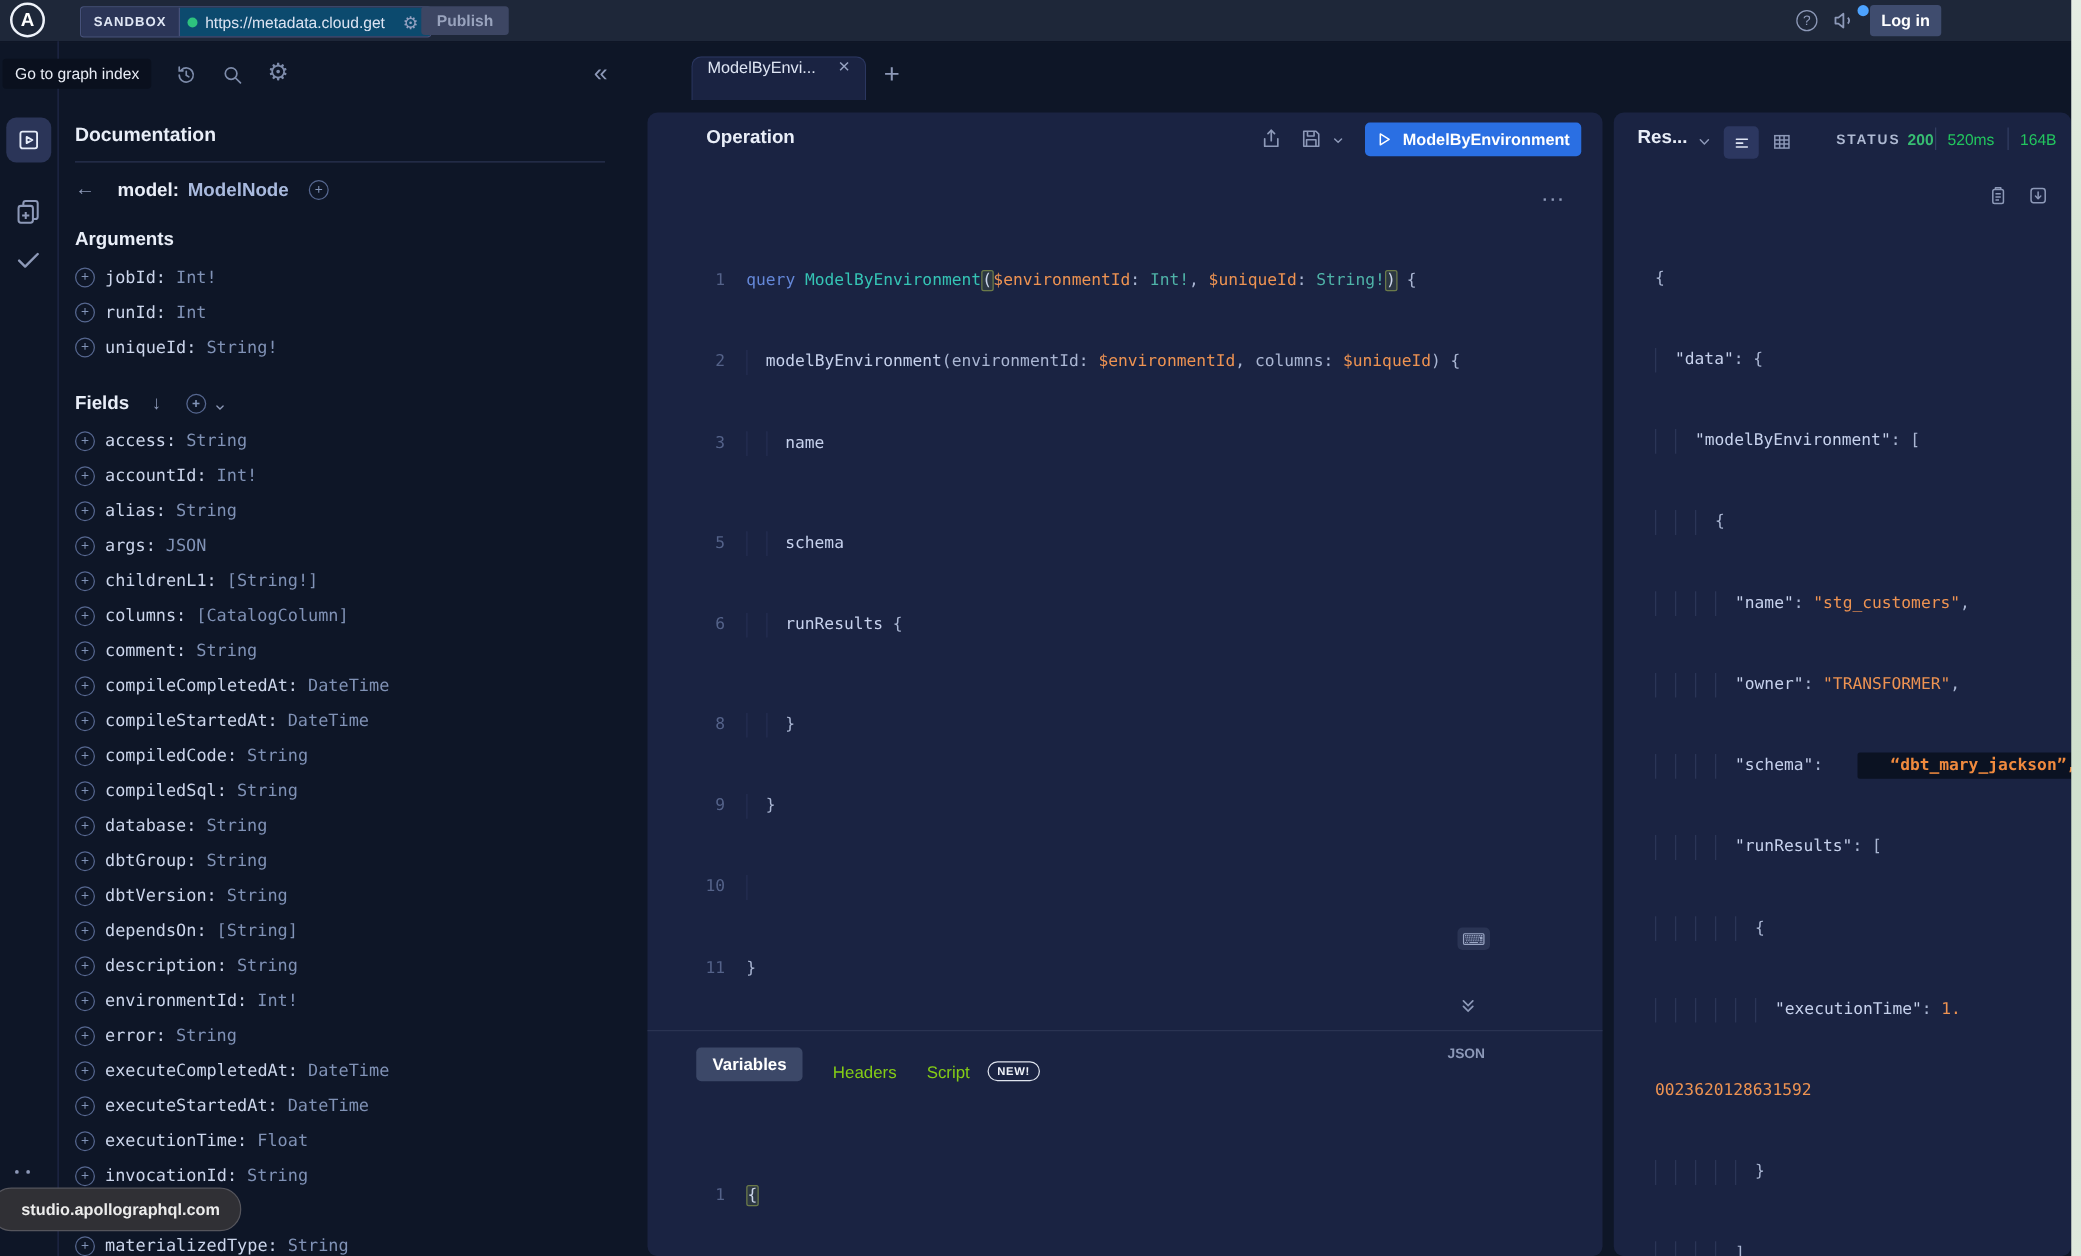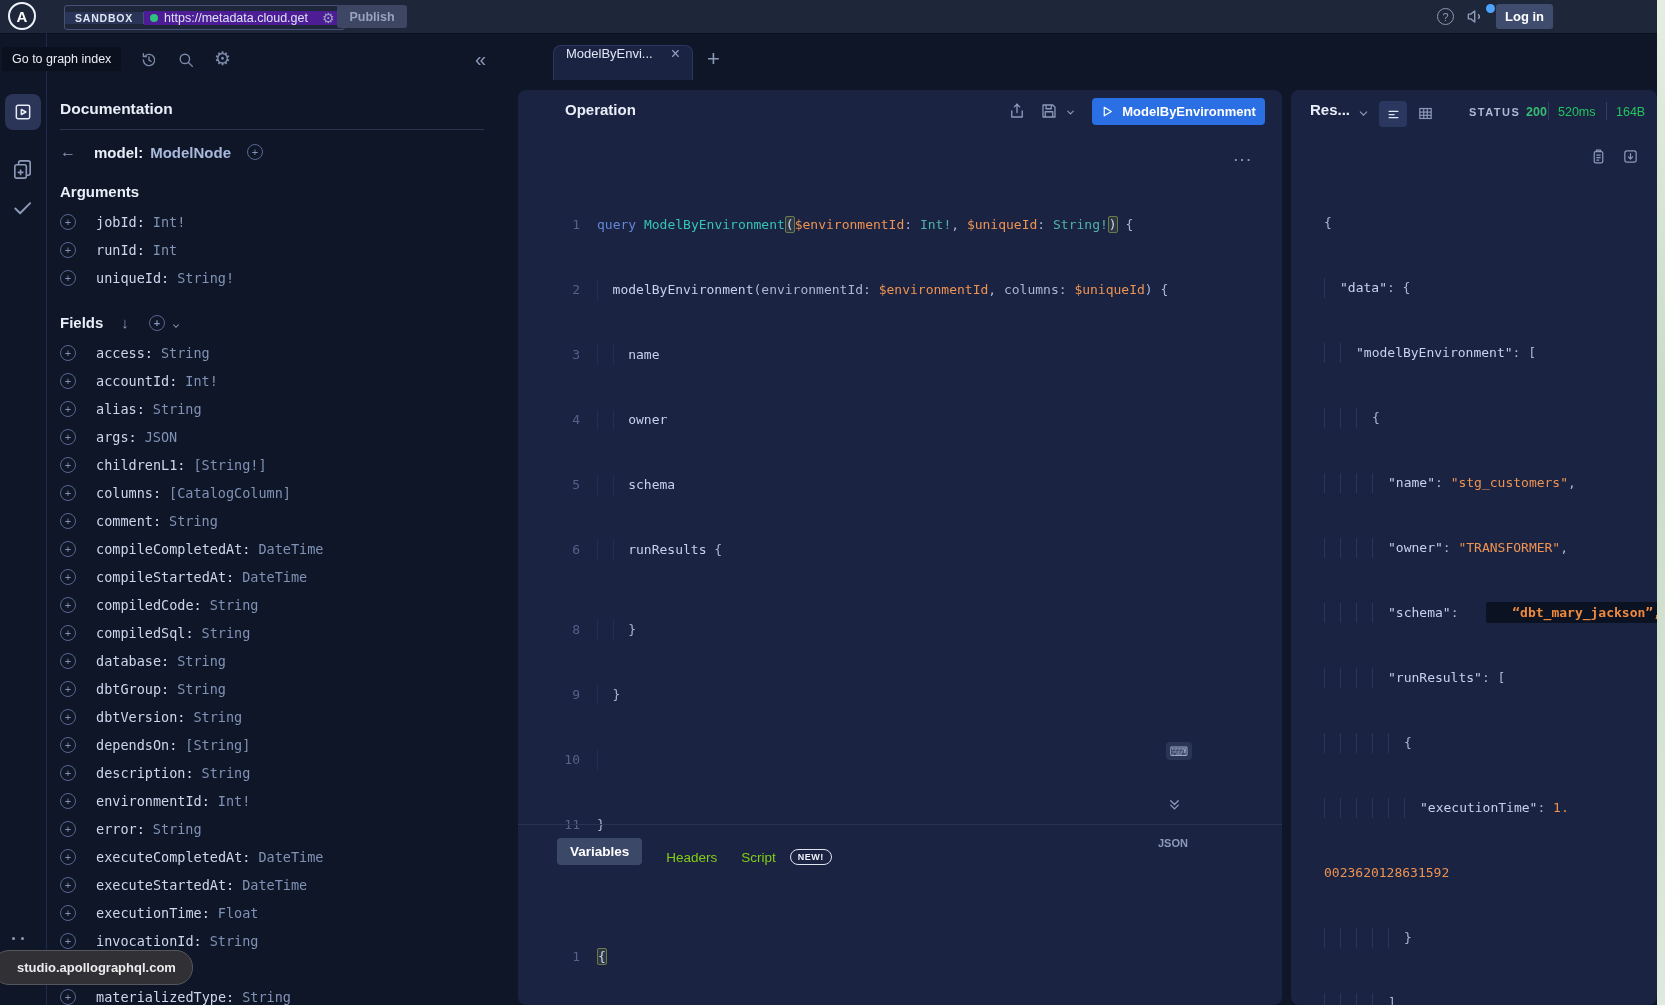--- a/index.html
+++ b/index.html
@@ -5,24 +5,24 @@
   html,body{margin:0;padding:0;background:#0a0f1e;}
   #app{position:relative;width:1665px;height:1005px;background:#0e1627;overflow:hidden;
        font-family:"Liberation Sans",sans-serif;color:#e6eaf4;}
   .abs{position:absolute;}
   svg{display:block;}
 
   
   .topbar{position:absolute;left:0;top:0;width:100%;height:33px;background:#1e2739;border-bottom:1px solid #0a1120;}
   .logo{position:absolute;left:8px;top:2px;width:28px;height:28px;border:2px solid #eef2fa;border-radius:50%;
         display:flex;align-items:center;justify-content:center;font-weight:700;font-size:15px;color:#fff;box-sizing:border-box;}
-  .chip-group{position:absolute;left:64px;top:5px;height:23px;display:flex;border:1px solid #46517a;border-radius:3px;overflow:hidden;align-items:center;}
+  .chip-group{position:absolute;left:64px;top:5px;height:23px;display:flex;border:1px solid #46517a;border-radius:3px;overflow:hidden;}
   .chip-sandbox{display:flex;align-items:center;padding:0 10px;background:#2b3557;border-right:1px solid #46517a;
         font-size:10.5px;font-weight:700;letter-spacing:.8px;color:#dfe6f4;}
-  .chip-url{display:flex;align-items:center;gap:6px;width:200px;padding:0 6px;background:#4c1d95;box-sizing:border-box;}
+  .chip-url{display:flex;align-items:center;gap:6px;width:200px;padding:0 6px;background:#0c4a6e;box-sizing:border-box;}
   .dot-green{width:8px;height:8px;border-radius:50%;background:#2ec27e;flex:none;}
   .url-text{font-size:12.5px;color:#dce3f2;white-space:nowrap;overflow:hidden;width:152px;}
   .gear-char{color:#96a2c2;font-size:14px;line-height:1;}
   .btn-publish{position:absolute;left:337px;top:5px;width:70px;height:23px;background:#3d4663;border-radius:3px;
         display:flex;align-items:center;justify-content:center;font-size:12.5px;font-weight:600;color:#99a3bd;}
   .help-circle{position:absolute;left:1437px;top:8px;width:17px;height:17px;border:1.5px solid #8d99b8;border-radius:50%;
         display:flex;align-items:center;justify-content:center;font-size:11px;color:#8d99b8;box-sizing:border-box;}
   .megaphone{position:absolute;left:1466px;top:7px;color:#8d99b8;}
   .notif-dot{position:absolute;left:1486px;top:4px;width:9px;height:9px;border-radius:50%;background:#4da3ff;}
   .btn-login{position:absolute;left:1496px;top:4px;width:57px;height:25px;background:#3f4c6e;border-radius:3px;
@@ -52,21 +52,21 @@
   .model-row{margin-top:13px;display:flex;align-items:center;}
   .back-arrow{color:#8d99b8;font-size:16px;width:26px;}
   .model-label{font-size:15px;font-weight:700;color:#e9eef8;margin-left:8px;}
   .model-type{font-size:15px;font-weight:600;color:#a9bade;margin-left:7px;}
   .sec-title{margin-top:22px;font-size:15px;font-weight:700;color:#e9eef8;display:flex;align-items:flex-end;}
   .rows{margin-top:8px;}
   .drow{height:28px;display:flex;align-items:center;}
   .plus-circle{width:16px;height:16px;border:1px solid #566790;border-radius:50%;color:#8294b8;font-size:11px;
         display:flex;align-items:center;justify-content:center;flex:none;box-sizing:border-box;line-height:1;}
   .mono{font-family:"DejaVu Sans Mono",monospace;}
-  .dname{margin-left:20px;font-size:13.5px;color:#ccd6ec;}
+  .dname{margin-left:8px;font-size:13.5px;color:#ccd6ec;}
   .dtype{margin-left:8px;font-size:13.5px;color:#8092b6;}
   .fld-sort{margin-left:18px;color:#8d99b8;font-size:15px;font-weight:400;}
   .fld-plus{margin-left:20px;}
   .fld-chev{margin-left:6px;color:#8d99b8;}
 
   
   .card{position:absolute;background:#1a2342;border-radius:8px;}
   .op-card{left:518px;top:90px;width:764px;height:915px;}
   .resp-card{left:1291px;top:90px;width:366px;height:915px;}
   .card-title{position:absolute;font-size:15px;font-weight:700;color:#e9eef8;}
@@ -419,21 +419,20 @@
 
     <div class="code" style="left:0;top:65px;right:0;">
       
     
         <div class="cl"><span class="ln">1</span><span><span class="tok-kw">query </span><span class="tok-op">ModelByEnvironment</span><span class="tok-brk">(</span><span class="tok-var">$environmentId</span><span class="tok-pn">: </span><span class="tok-typ">Int!</span><span class="tok-pn">, </span><span class="tok-var">$uniqueId</span><span class="tok-pn">: </span><span class="tok-typ">String!</span><span class="tok-brk">)</span><span class="tok-pn"> {</span></span></div>
       
         <div class="cl"><span class="ln">2</span><span><span class="ind"></span><span class="tok-fld">modelByEnvironment</span><span class="tok-pn">(environmentId: </span><span class="tok-var">$environmentId</span><span class="tok-pn">, columns: </span><span class="tok-var">$uniqueId</span><span class="tok-pn">) {</span></span></div>
       
         <div class="cl"><span class="ln">3</span><span><span class="ind"></span><span class="ind"></span><span class="tok-fld">name</span></span></div>
       
-        <div class="cl"><span class="ln">4</span><span><span class="ind"></span><span class="ind"></span><span class="tok-fld">owner</span></span></div>
       
         <div class="cl"><span class="ln">5</span><span><span class="ind"></span><span class="ind"></span><span class="tok-fld">schema</span></span></div>
       
         <div class="cl"><span class="ln">6</span><span><span class="ind"></span><span class="ind"></span><span class="tok-fld">runResults</span><span class="tok-pn"> {</span></span></div>
       
       
         <div class="cl"><span class="ln">8</span><span><span class="ind"></span><span class="ind"></span><span class="tok-pn">}</span></span></div>
       
         <div class="cl"><span class="ln">9</span><span><span class="ind"></span><span class="tok-pn">}</span></span></div>
       

